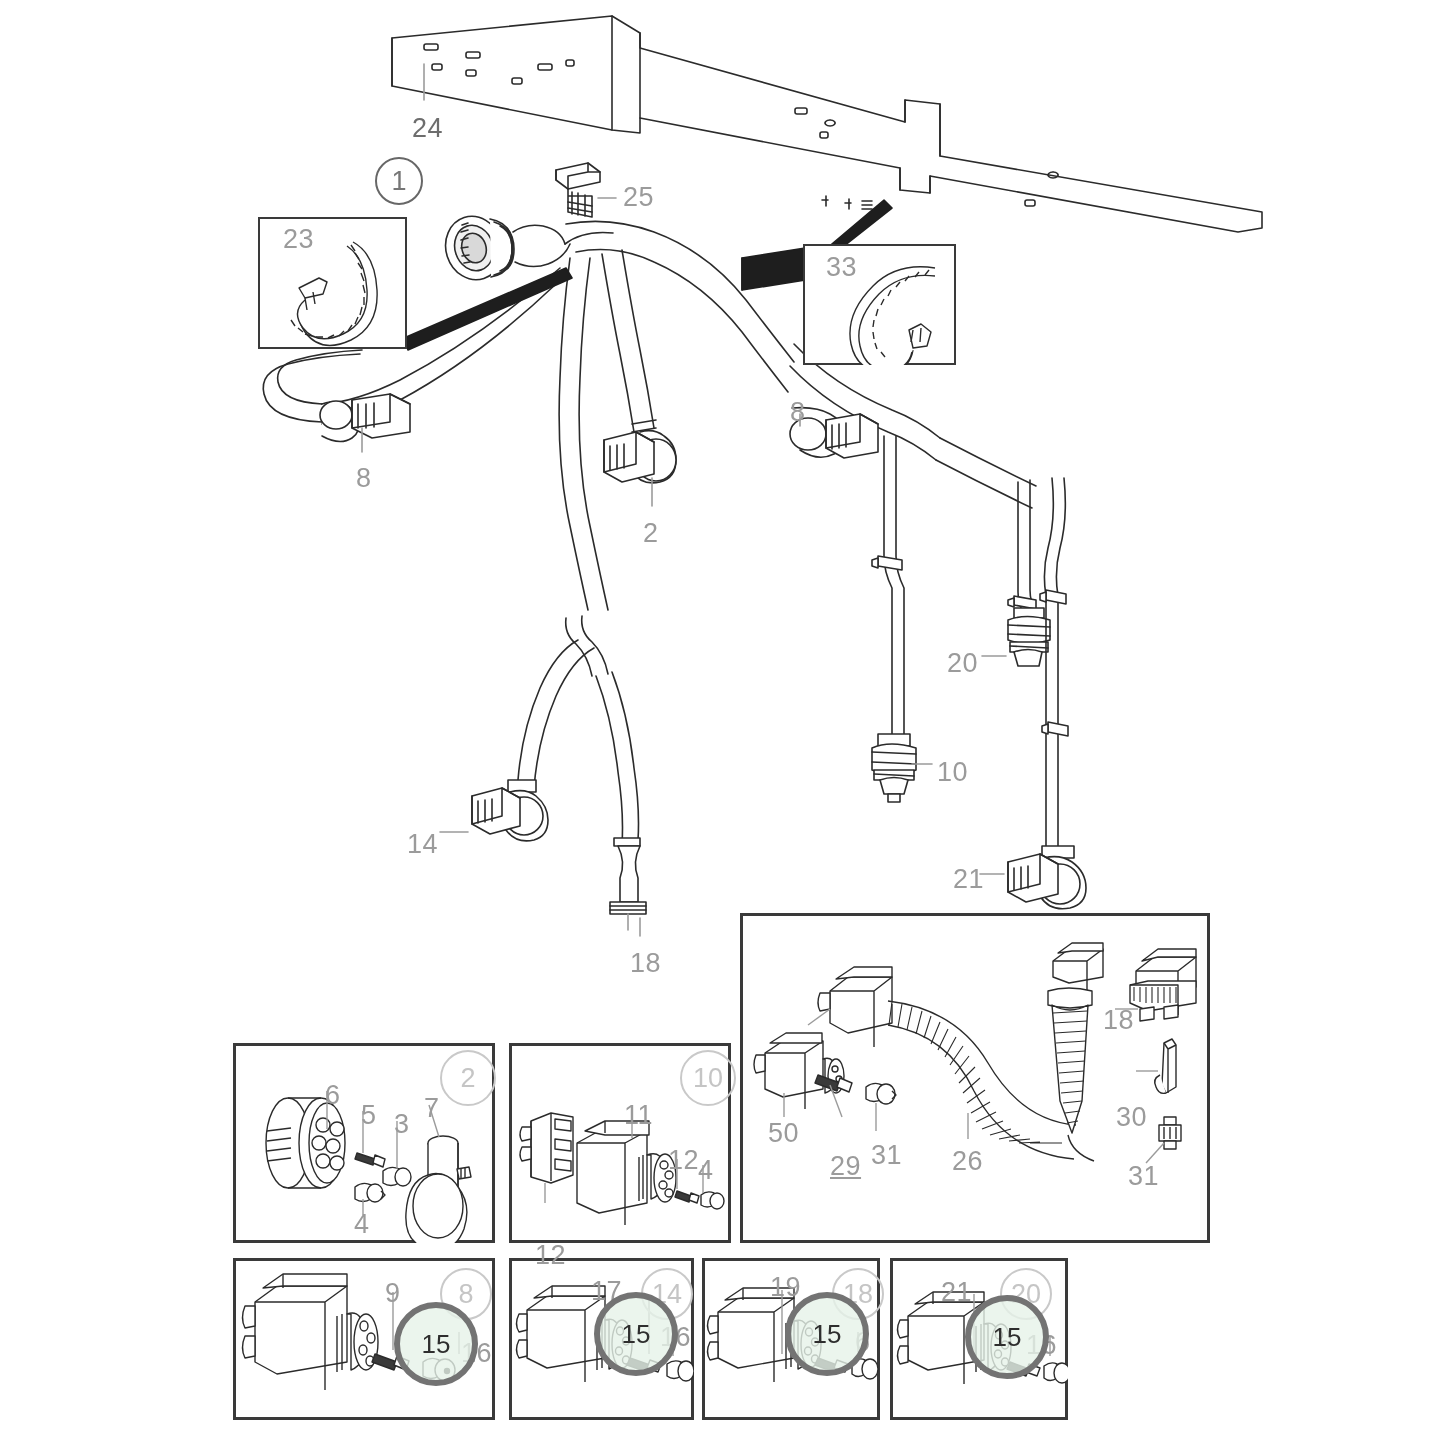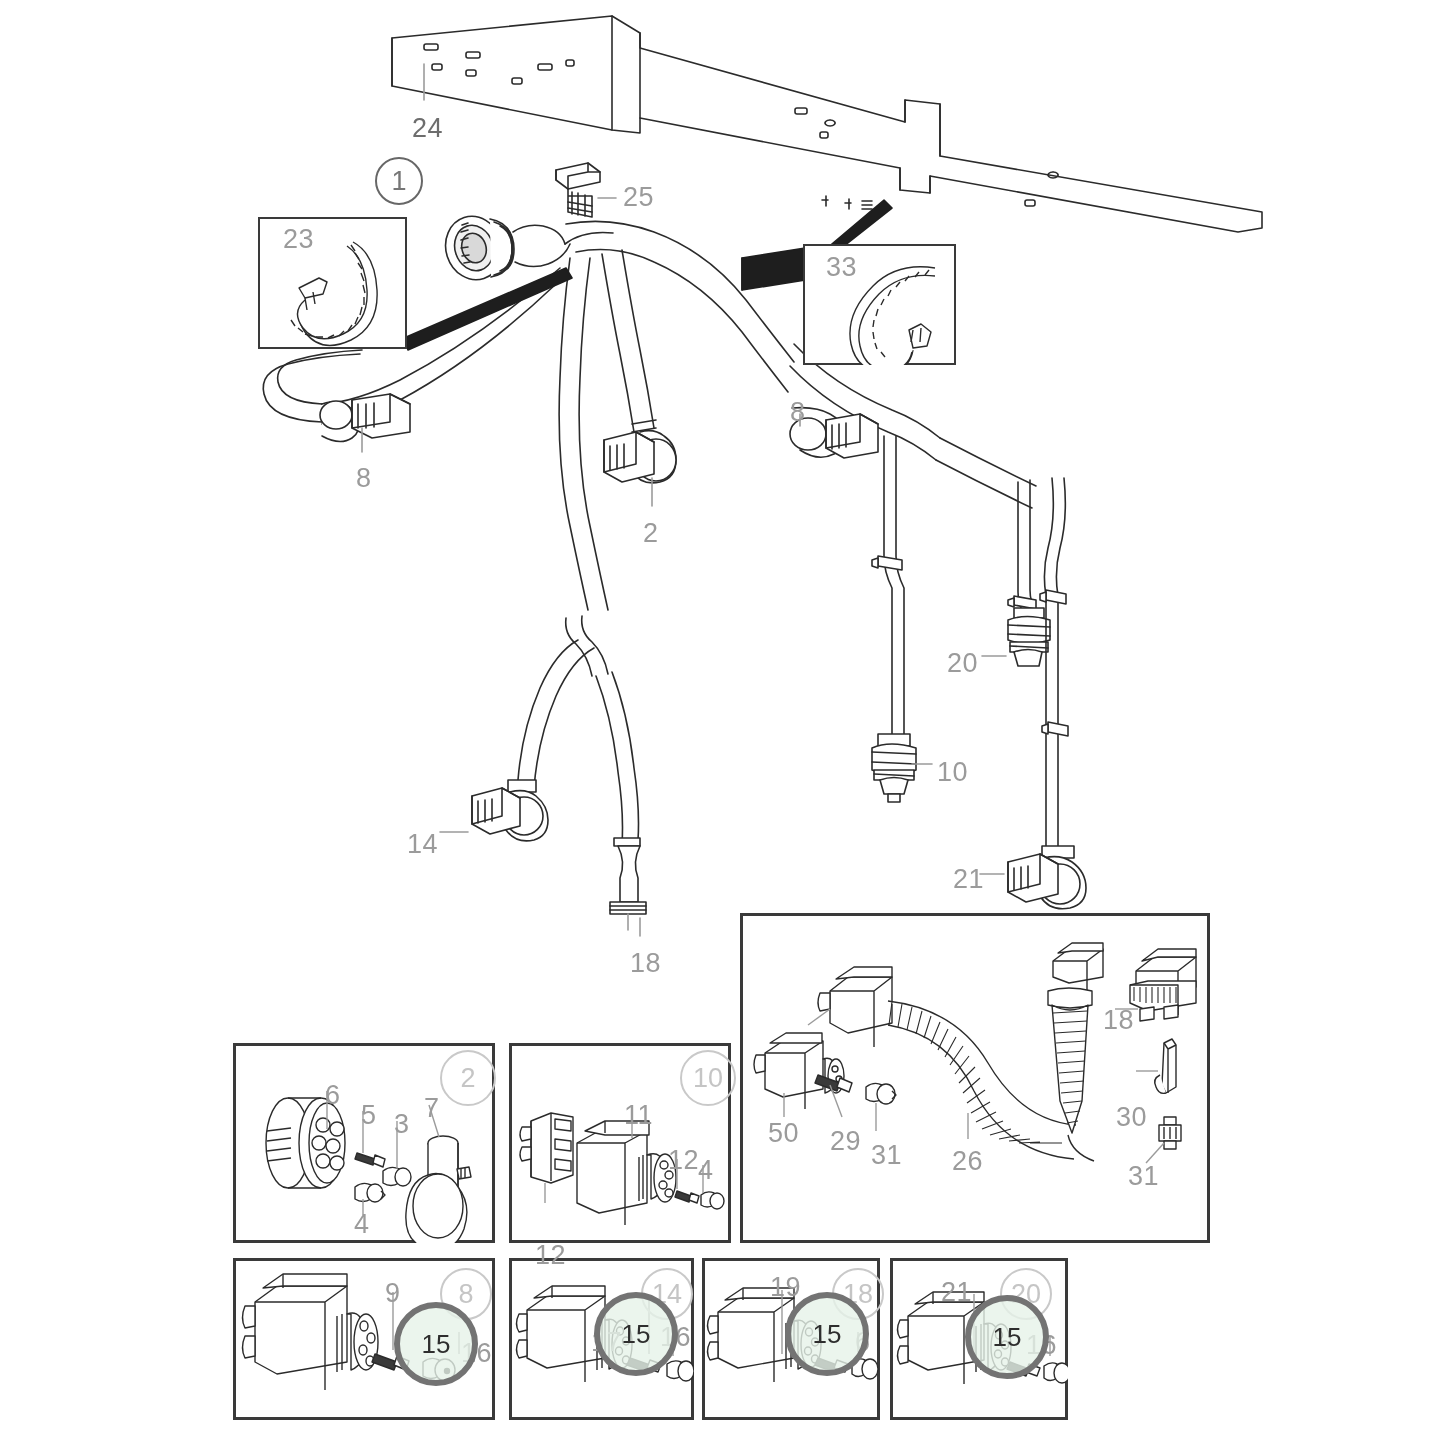--- a/index.html
+++ b/index.html
@@ -608,33 +608,33 @@
   <div class="lbl" style="left:354px; top:1209px;">4</div>
   <div class="refcircle" style="left:440px; top:1050px; width:52px; height:52px;">2</div>
 
   <div class="lbl" style="left:624px; top:1100px;">11</div>
   <div class="lbl" style="left:535px; top:1240px;">12</div>
   <div class="lbl" style="left:668px; top:1145px;">12</div>
   <div class="lbl" style="left:698px; top:1155px;">4</div>
   <div class="refcircle" style="left:680px; top:1050px; width:52px; height:52px;">10</div>
 
   <div class="lbl" style="left:768px; top:1118px;">50</div>
-  <div class="lbl" style="left:830px; top:1126px;">29</div>
+  <div class="lbl" style="left:830px; top:1151px;text-decoration:underline;">29</div>
   <div class="lbl" style="left:871px; top:1140px;">31</div>
   <div class="lbl" style="left:952px; top:1146px;">26</div>
   <div class="lbl" style="left:1103px; top:1005px;">18</div>
   <div class="lbl" style="left:1116px; top:1102px;">30</div>
   <div class="lbl" style="left:1128px; top:1161px;">31</div>
 
   <div class="lbl" style="left:385px; top:1278px;">9</div>
   <div class="lbl" style="left:461px; top:1338px;">16</div>
   <div class="refcircle" style="left:440px; top:1268px; width:48px; height:48px;">8</div>
   <div class="hl-circle" style="left:394px; top:1302px; width:72px; height:72px;">15</div>
 
-  <div class="lbl" style="left:591px; top:1327px;">17</div>
+  <div class="lbl" style="left:591px; top:1276px;">17</div>
   <div class="lbl" style="left:660px; top:1322px;">16</div>
   <div class="refcircle" style="left:641px; top:1268px; width:48px; height:48px;">14</div>
   <div class="hl-circle" style="left:594px; top:1292px; width:72px; height:72px;">15</div>
 
   <div class="lbl" style="left:770px; top:1272px;">19</div>
   <div class="lbl" style="left:855px; top:1327px;">6</div>
   <div class="refcircle" style="left:832px; top:1268px; width:48px; height:48px;">18</div>
   <div class="hl-circle" style="left:785px; top:1292px; width:72px; height:72px;">15</div>
 
   <div class="lbl" style="left:941px; top:1277px;">21</div>

